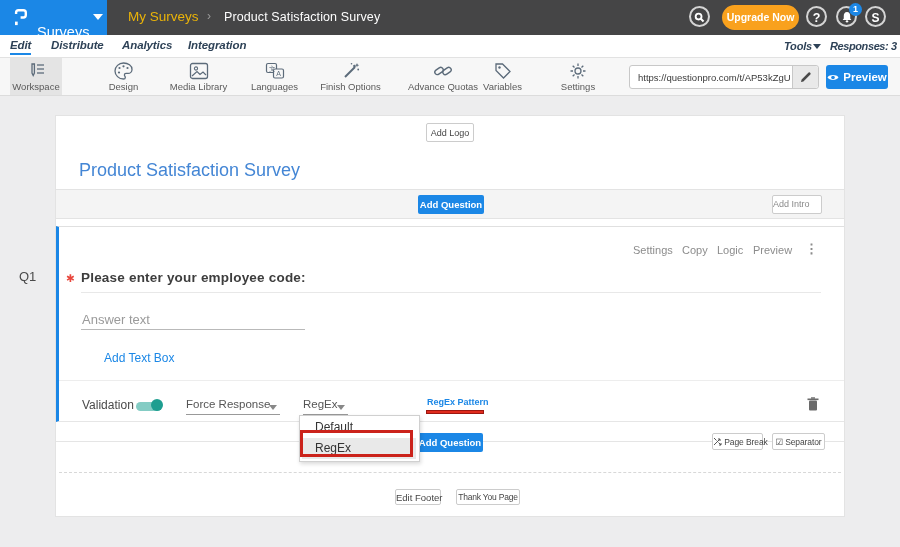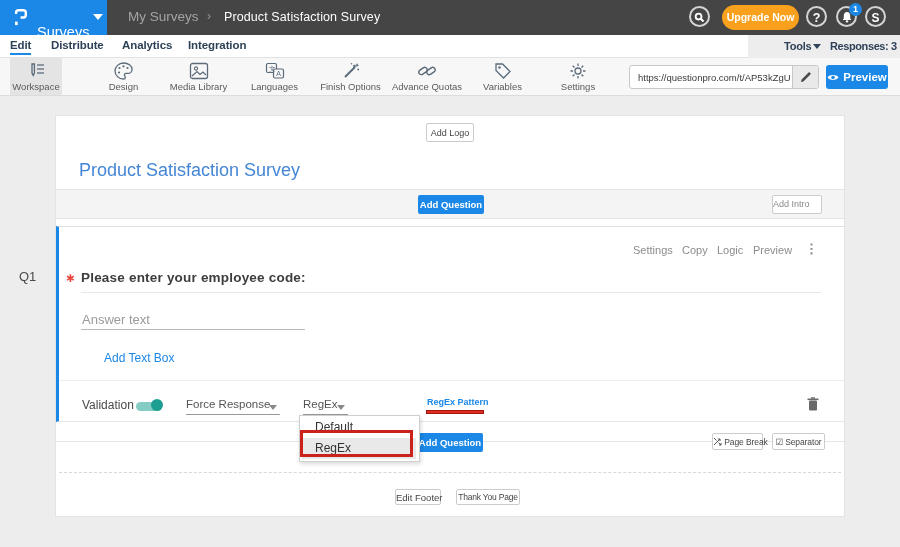--- a/index.html
+++ b/index.html
@@ -5,28 +5,28 @@
 * { margin:0; padding:0; box-sizing:border-box; }
 html,body { width:900px; height:547px; overflow:hidden; }
 body { font-family:"Liberation Sans", sans-serif; }
 #app { position:relative; width:900px; height:547px; background:#ededee; }
 
 
 #topbar { position:absolute; left:0; top:0; width:900px; height:35px; background:#454546; }
 #logoblock { position:absolute; left:0; top:0; width:107px; height:35px; background:#1b87e6; }
 #surveys { position:absolute; left:37px; top:24px; color:#fff; font-size:14.5px; }
 #survcaret { position:absolute; left:93px; top:14px; width:0; height:0; border-left:5px solid transparent; border-right:5px solid transparent; border-top:6px solid #fff; }
-#crumb1 { position:absolute; left:128px; top:9px; color:#a3a3a3; font-size:13.5px; }
+#crumb1 { position:absolute; left:128px; top:9px; color:#eab308; font-size:13.5px; }
 #crumbsep { position:absolute; left:207px; top:9px; color:#9a9a9a; font-size:12px; }
 #crumb2 { position:absolute; left:224px; top:9px; color:#fdfdfd; font-size:12.5px; letter-spacing:0.1px; padding-top:1px; }
 .topcircle { position:absolute; top:6px; width:21px; height:21px; border:2px solid #d4d4d4; border-radius:50%; color:#fff; text-align:center; font-weight:bold; }
 #upgrade { position:absolute; left:722px; top:5px; width:77px; height:25px; background:#f9a11d; border-radius:13px; color:#fff; font-size:10.5px; font-weight:bold; text-align:center; line-height:25px; }
 
 
-#tabbar { position:absolute; left:0; top:35px; width:748px; height:23px; background:#fff; border-bottom:1px solid #e2e2e2; }
+#tabbar { position:absolute; left:0; top:35px; width:900px; height:23px; background:#fff; border-bottom:1px solid #e2e2e2;font-style:italic; }
 .tab { position:absolute; top:4px; color:#2e4257; font-size:11.5px; font-weight:bold; letter-spacing:-0.1px; }
 #tools { position:absolute; left:784px; top:5px; color:#2e4257; font-size:11px; font-weight:bold; white-space:nowrap; letter-spacing:-0.2px; }
 #responses { position:absolute; left:830px; top:5px; color:#2e4257; font-size:11px; font-weight:bold; white-space:nowrap; letter-spacing:-0.4px; }
 
 
 #toolbar { position:absolute; left:0; top:58px; width:900px; height:38px; background:#f7f7f7; border-bottom:1px solid #dcdcdc; }
 .ttab { position:absolute; top:0; height:37px; text-align:center; }
 .ttab .ticon { margin:4px auto 0; width:20px; height:18px; }
 .ttab .tlabel { font-size:9.5px; color:#5a5a5a; margin-top:1px; }
 #ttab-ws { background:#e4e4e4; }
@@ -180,21 +180,21 @@
         <svg width="18" height="18" viewBox="0 0 18 18">
           <line x1="3" y1="15" x2="13" y2="5" stroke="#5c6b7a" stroke-width="2"></line>
           <line x1="11.5" y1="3.2" x2="13.3" y2="5" stroke="#5c6b7a" stroke-width="2"></line>
           <path d="M15 1 L15.6 2.6 L17.2 3.2 L15.6 3.8 L15 5.4 L14.4 3.8 L12.8 3.2 L14.4 2.6 Z" fill="#5c6b7a"></path>
           <circle cx="16.2" cy="7.5" r="0.9" fill="#5c6b7a"></circle>
           <circle cx="9.5" cy="1.8" r="0.8" fill="#5c6b7a"></circle>
         </svg>
       </div>
       <div class="tlabel">Finish Options</div>
     </div>
-    <div class="ttab" style="left:388px; width:78px;">
+    <div class="ttab" style="left:404px; width:78px;">
       <div class="ticon">
         <svg width="20" height="18" viewBox="0 0 20 18">
           <g fill="none" stroke="#5c6b7a" stroke-width="1.4">
             <rect x="1.5" y="6.5" width="9" height="5" rx="2.5" transform="rotate(-35 6 9)"></rect>
             <rect x="9.5" y="6.5" width="9" height="5" rx="2.5" transform="rotate(-35 14 9)"></rect>
           </g>
         </svg>
       </div>
       <div class="tlabel">Advance Quotas</div>
     </div>

